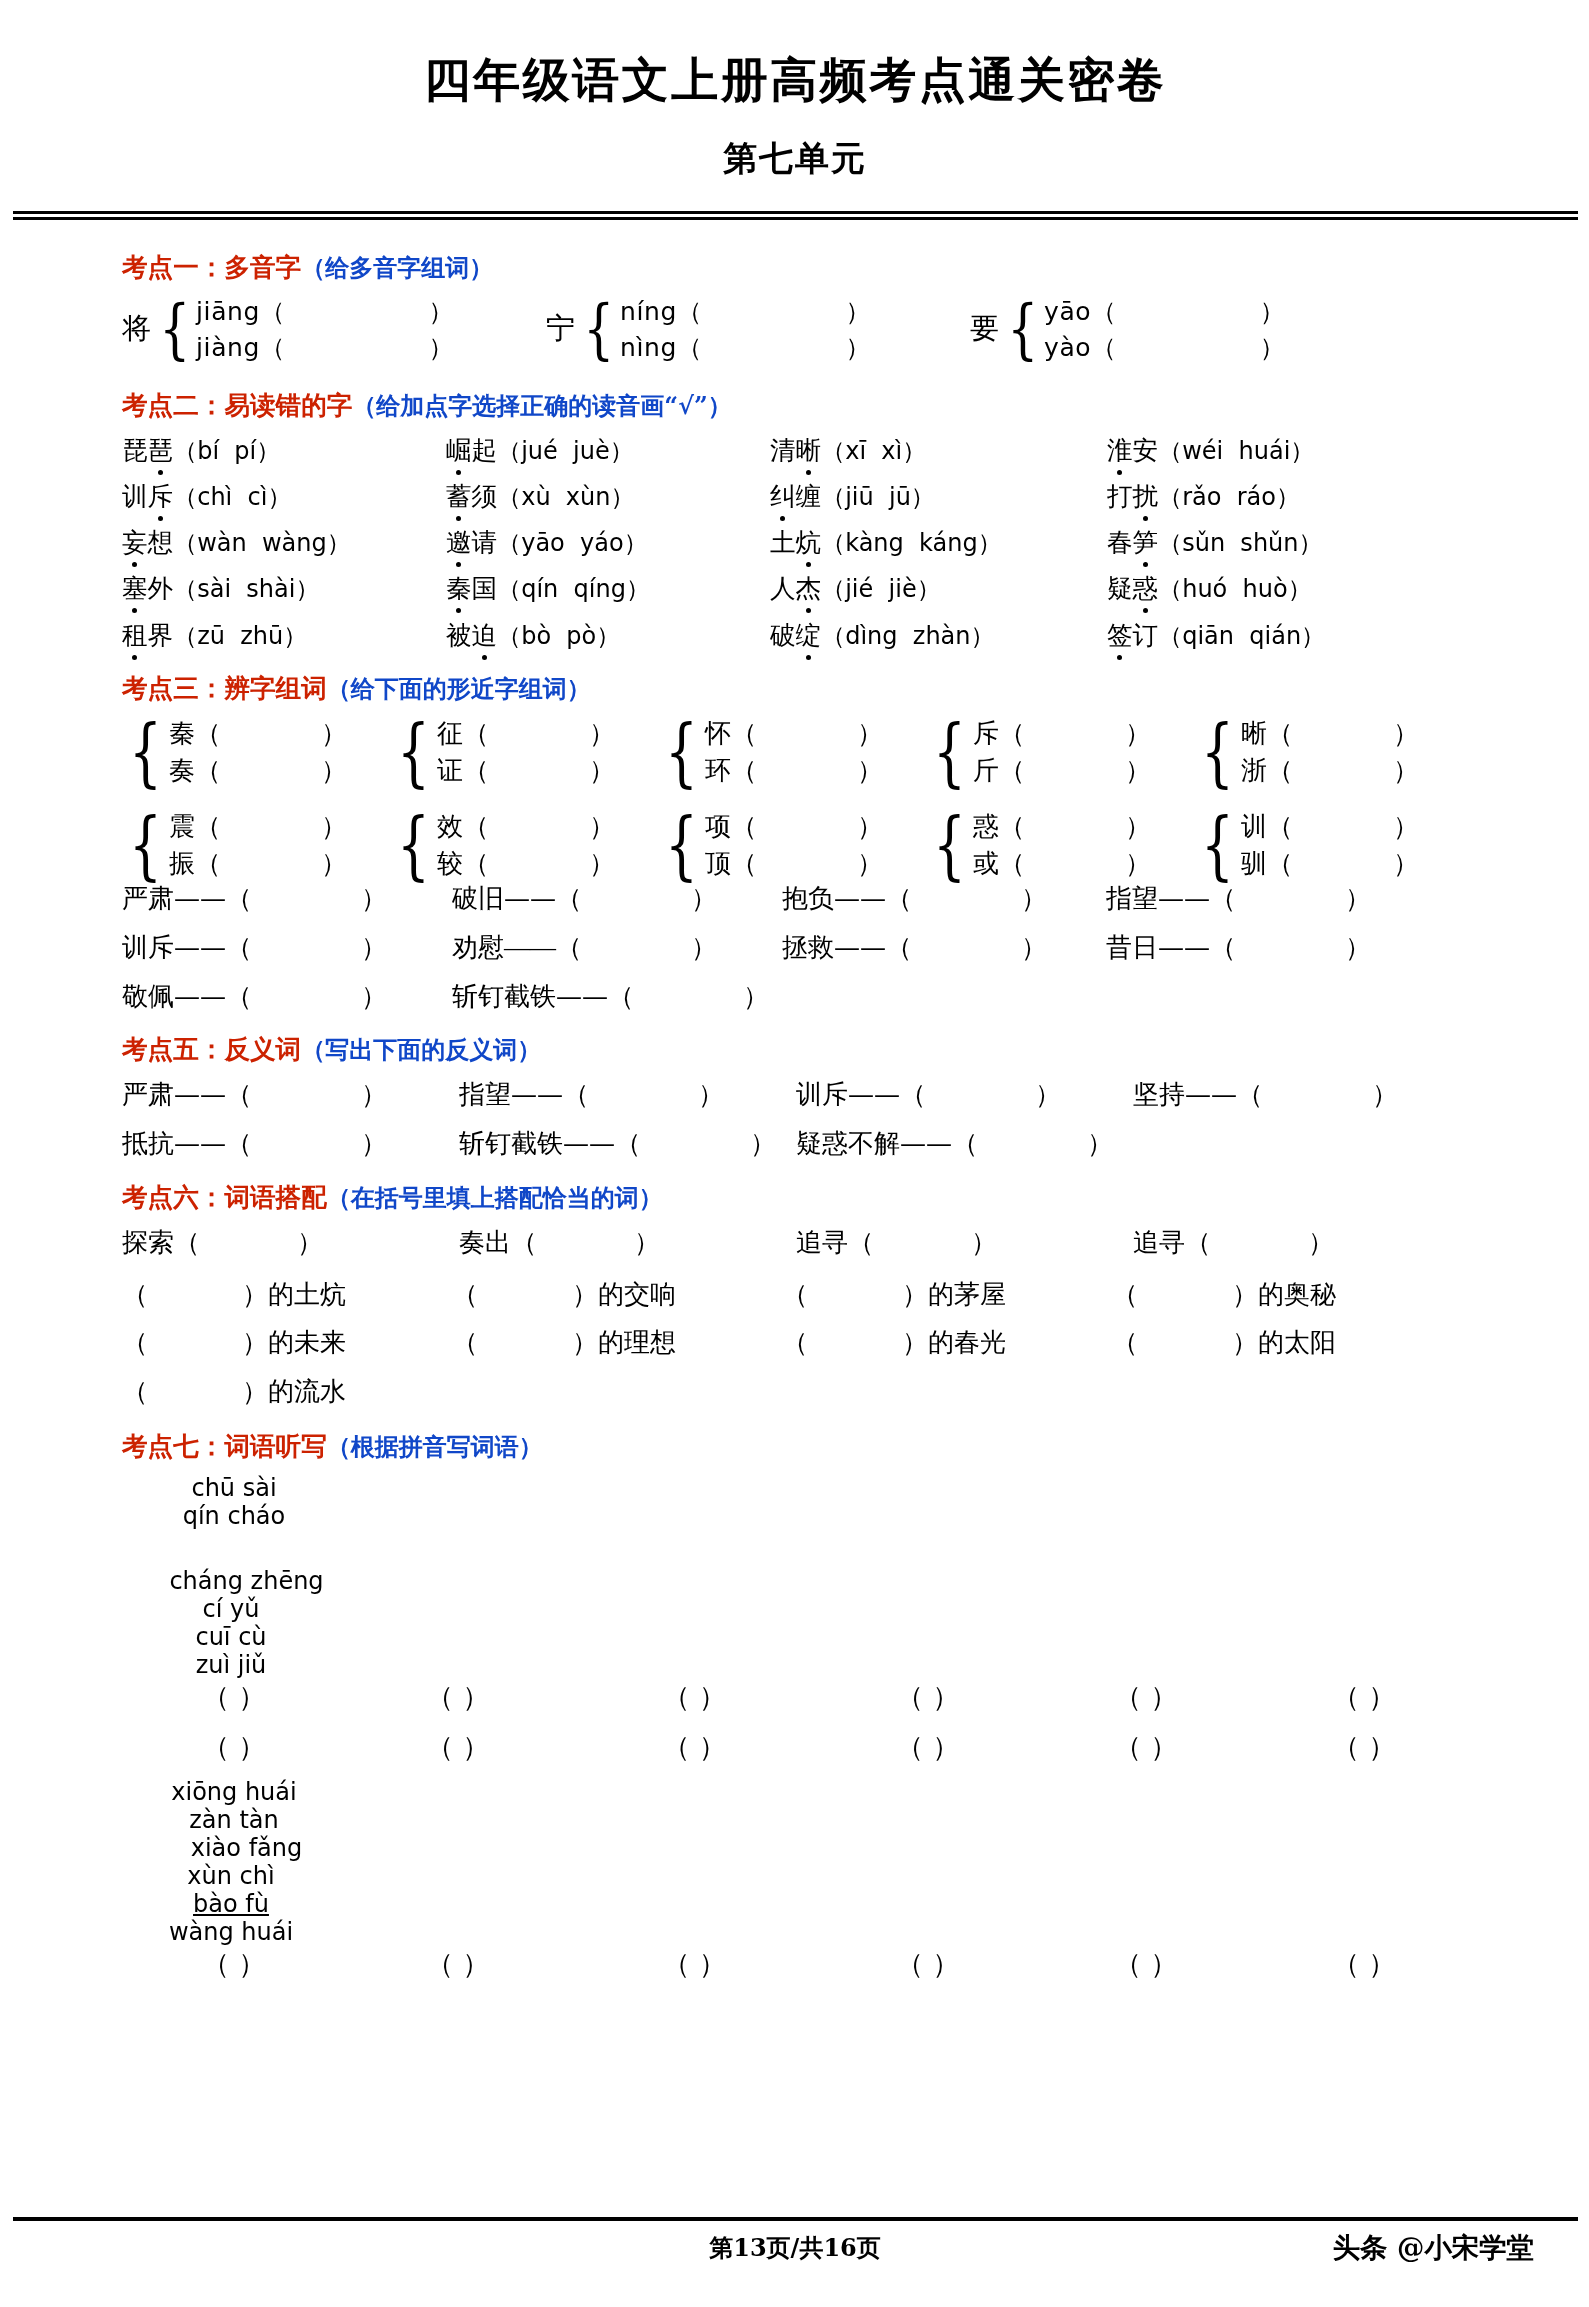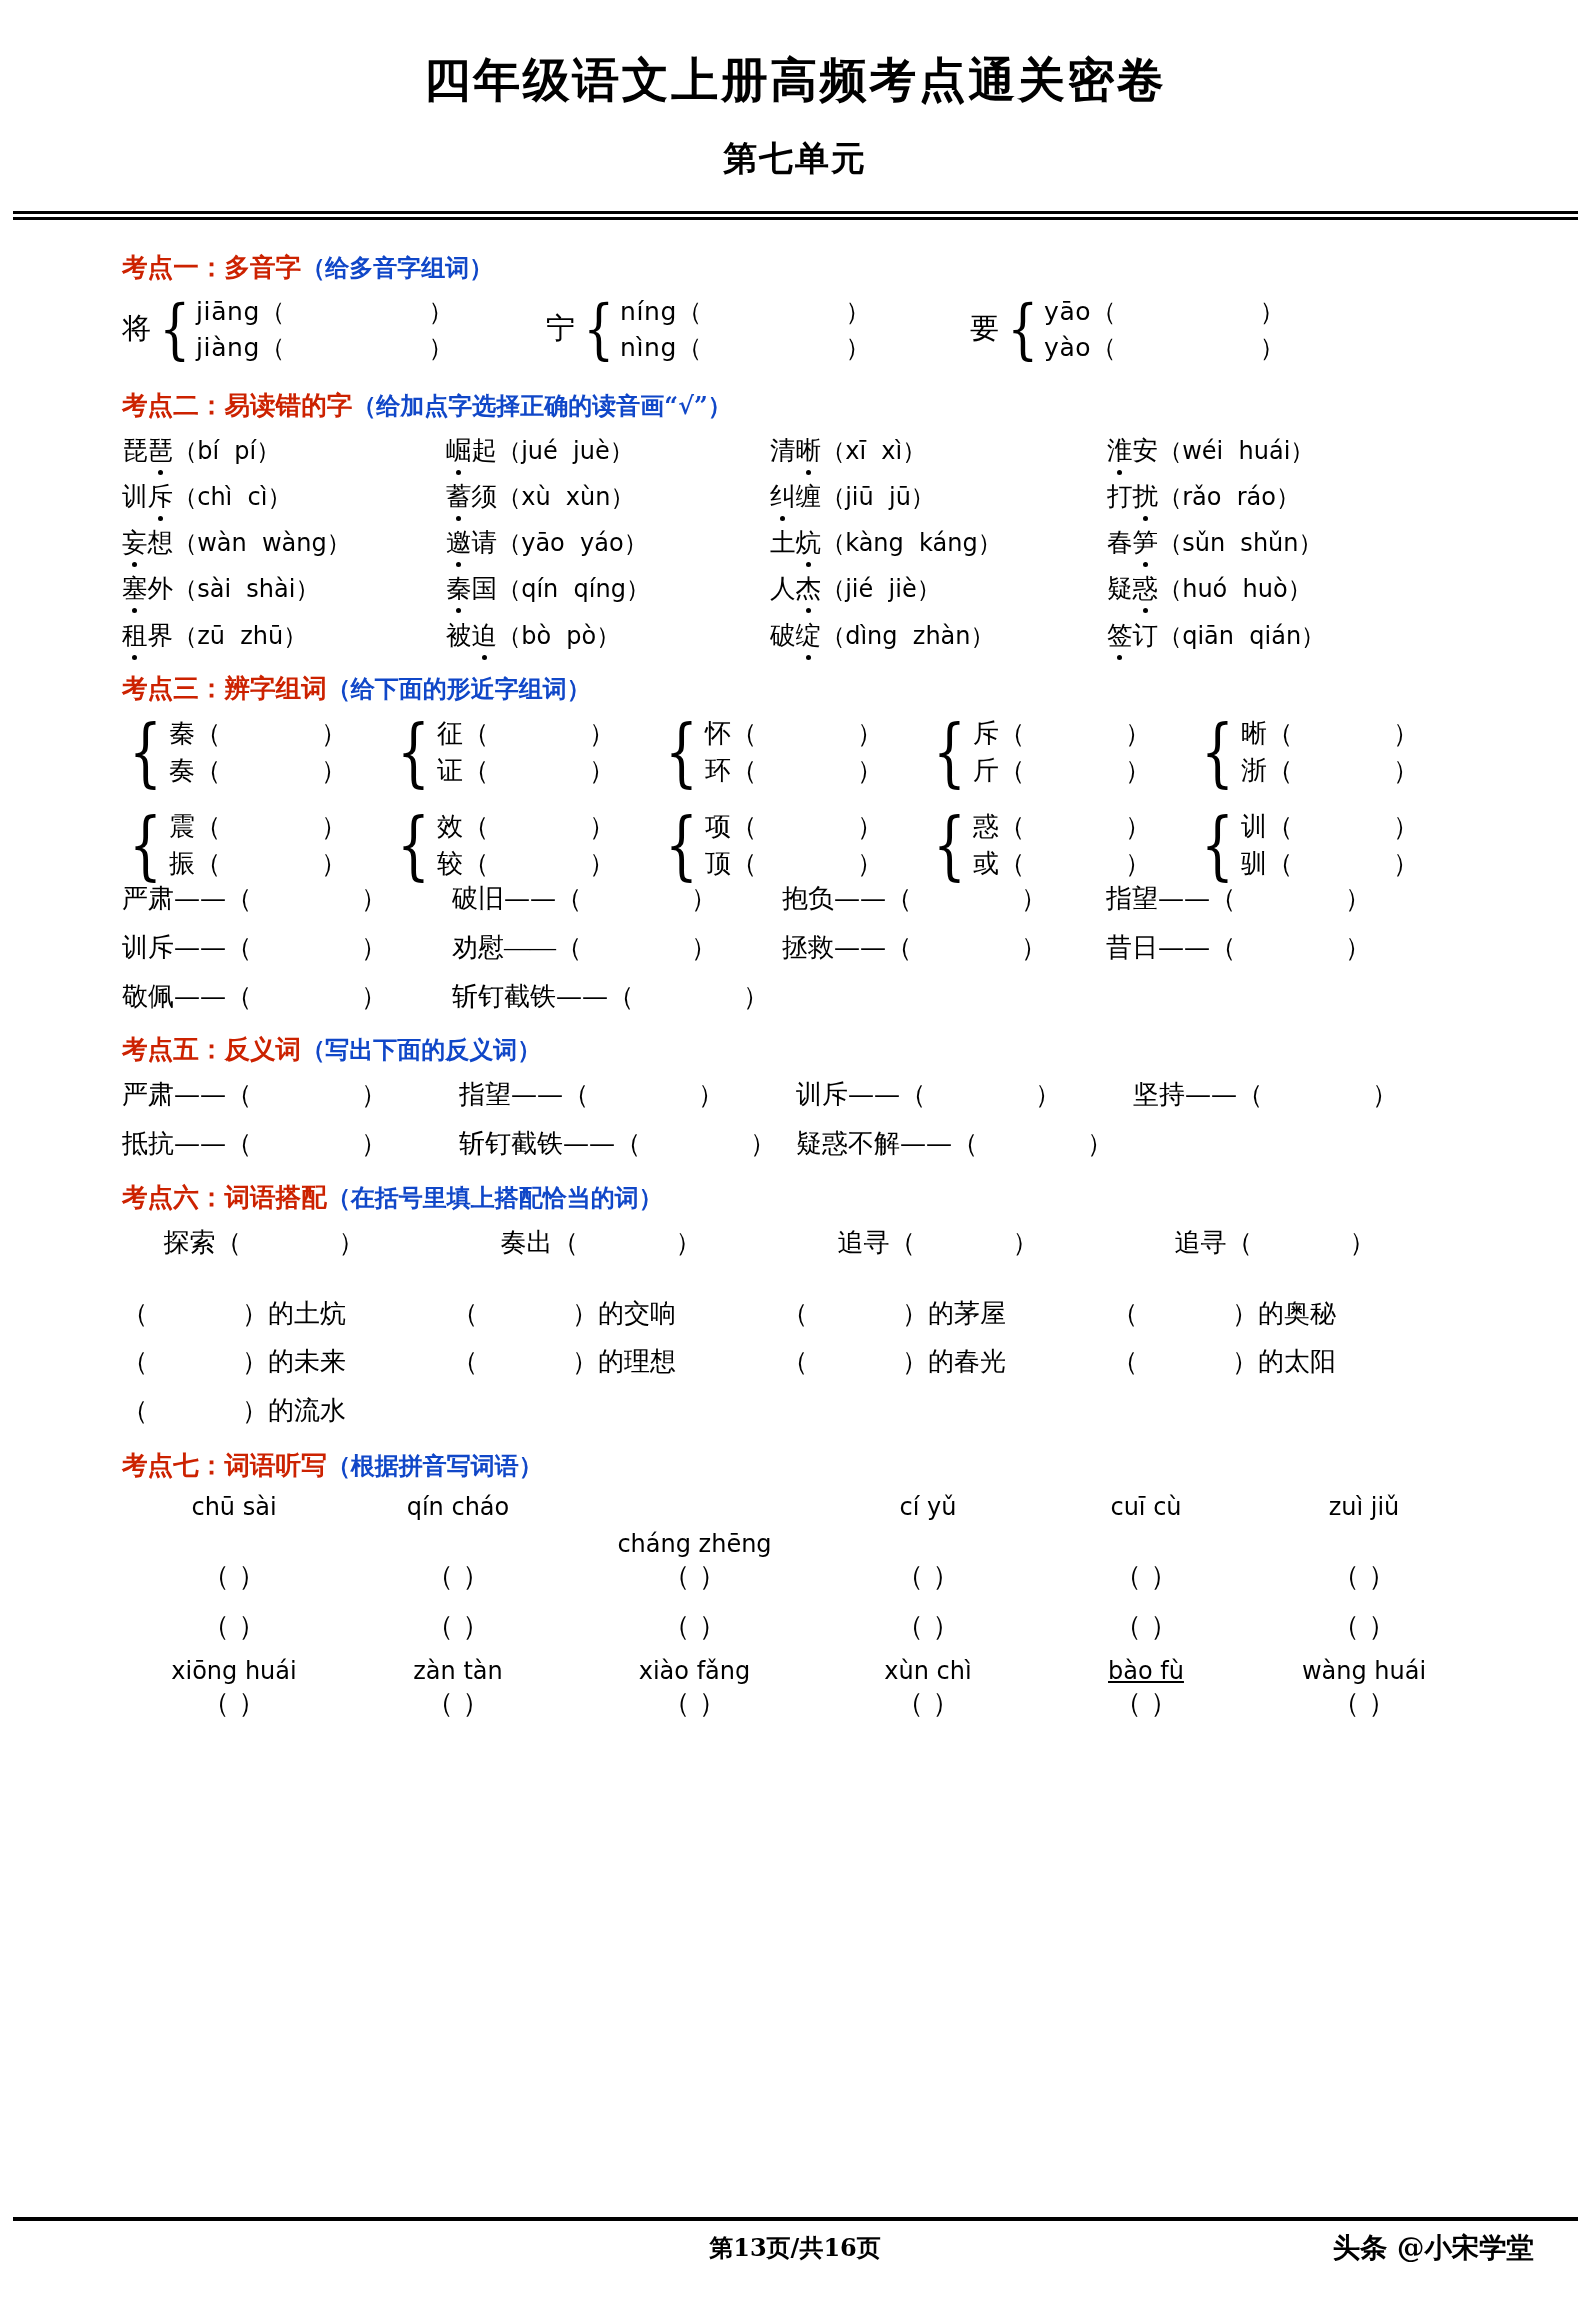--- a/index.html
+++ b/index.html
@@ -109,21 +109,21 @@
   
   .s45row{ display:flex; margin-bottom:13.7px; font-size:26px;
            font-family:"DejaVu Serif","Liberation Serif",serif; }
 
   
   .s6row{ display:flex; margin-bottom:13.7px; font-size:26px;
           font-family:"DejaVu Serif","Liberation Serif",serif; }
 
   
   .s7grid{ margin-top:6.2px; }
-  .s7pyrow{ display:flex; }
+  .s7pyrow{ display:flex;flex-direction:column; }
   .s7brrow{ display:flex; margin-bottom:13.7px; }
   .s7py{ text-align:center; font-size:24px;
          font-family:"DejaVu Sans","Liberation Sans",sans-serif; }
   .s7br{ text-align:center; font-size:27.4px;
          font-family:"DejaVu Serif","Liberation Serif",serif; }
 
   
   .footer{
     position:absolute;
     left:0; right:0;
@@ -338,21 +338,21 @@
           <div style="min-width: 337px;"><span>抵抗——（</span><span style="display:inline-block;width:109px"></span><span>）</span></div>
           <div style="min-width: 337px;"><span>斩钉截铁——（</span><span style="display:inline-block;width:109px"></span><span>）</span></div>
           <div style="min-width: 337px;"><span>疑惑不解——（</span><span style="display:inline-block;width:109px"></span><span>）</span></div>
         </div>
       </div>
 
     <div class="sec-head" style="margin-top:18.7px;">
       <span class="red">考点六：词语搭配</span><span class="blue">（在括号里填上搭配恰当的词）</span>
     </div>
     <div id="s6-wrap">
-        <div class="s6row" style="margin-bottom: 36px; justify-content: center;">
+        <div class="s6row" style="margin-bottom: 17px;">
           <div style="min-width: 337px;"><span>探索（</span><span style="display:inline-block;width:97px"></span><span>）</span></div>
           <div style="min-width: 337px;"><span>奏出（</span><span style="display:inline-block;width:97px"></span><span>）</span></div>
           <div style="min-width: 337px;"><span>追寻（</span><span style="display:inline-block;width:97px"></span><span>）</span></div>
           <div style="min-width: 337px;"><span>追寻（</span><span style="display:inline-block;width:97px"></span><span>）</span></div>
         </div>
         <div class="s6row">
           <div style="min-width: 330px;"><span>（<span style="display:inline-block;width:94px"></span></span><span>）的土炕</span></div>
           <div style="min-width: 330px;"><span>（<span style="display:inline-block;width:94px"></span></span><span>）的交响</span></div>
           <div style="min-width: 330px;"><span>（<span style="display:inline-block;width:94px"></span></span><span>）的茅屋</span></div>
           <div style="min-width: 330px;"><span>（<span style="display:inline-block;width:94px"></span></span><span>）的奥秘</span></div>

